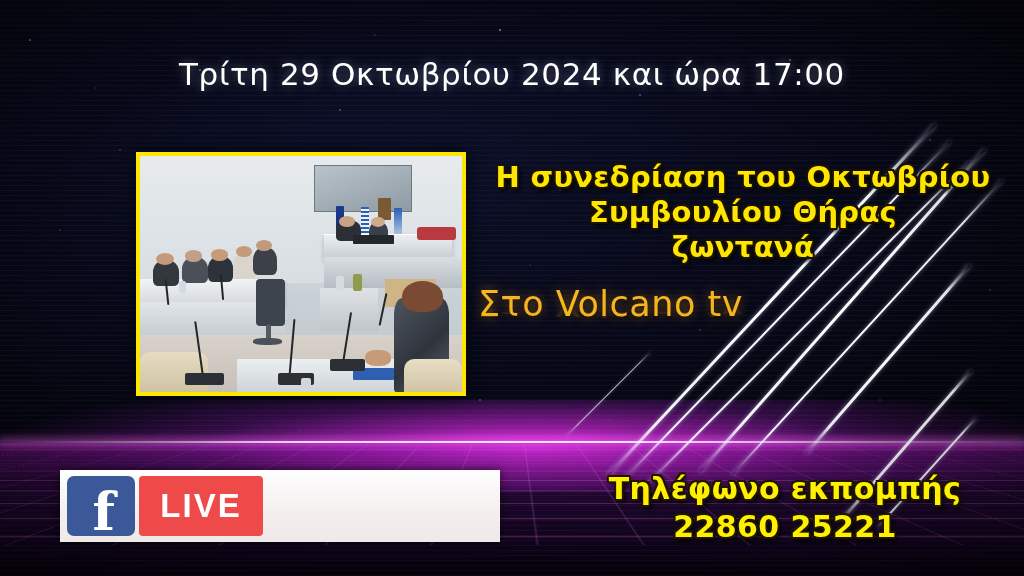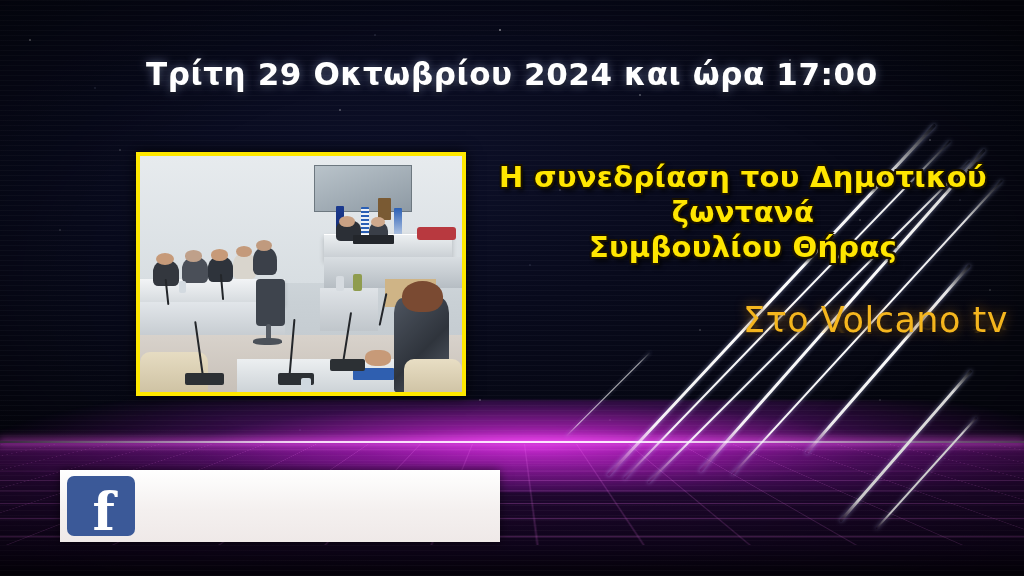--- a/index.html
+++ b/index.html
@@ -126,21 +126,21 @@
   }
 
   
   .date-line {
     position: absolute;
     left: 0; right: 0;
     top: 56px;
     text-align: center;
     color: #ffffff;
     font-size: 31px;
-    font-weight: bold;
+    font-weight: normal;
     letter-spacing: .6px;
     text-shadow: 0 0 10px rgba(180,200,255,.45), 0 2px 4px rgba(0,0,0,.85);
   }
 
   .headline {
     position: absolute;
     left: 478px;
     width: 530px;
     top: 160px;
     text-align: center;
@@ -155,22 +155,21 @@
        0 -2px 0 #1a1200, 0 2px 0 #1a1200,
       -2px 0 0 #1a1200, 2px 0 0 #1a1200,
        3px 4px 5px rgba(0,0,0,.9);
   }
   .headline .l { display: block; }
 
   .channel-wrap {
     position: absolute;
     left: 478px; width: 530px;
     top: 284px;
-    text-align: right;
-    margin-top: 16px;
+    text-align: left;
   }
   .channel {
     color: #f5b61e;
     font-size: 35px;
     font-weight: normal;
     letter-spacing: .5px;
     text-shadow: 0 0 12px rgba(255,170,40,.5), 0 2px 5px rgba(0,0,0,.7);
     line-height: 40px;
   }
   .channel-reflection {
@@ -429,32 +428,39 @@
       <div class="mic" style="left:75%; top:58%; height:14%; transform:rotate(12deg);"></div>
       <div class="mic" style="left:8%; top:52%; height:11%; transform:rotate(-6deg);"></div>
       <div class="mic" style="left:25%; top:50%; height:11%; transform:rotate(-5deg);"></div>
 
       <div class="ph" style="left:50%; top:94%; width:3%; height:6%; background:#cfd8df; border-radius:2px;"></div>
       <div class="ph" style="left:12%; top:53%; width:2.2%; height:5%; background:#d3dae0; border-radius:2px;"></div>
     </div>
   </div>
 
   <div class="headline">
-    <span class="l">Η συνεδρίαση του Δημοτικού</span>
+    <span class="l">Η συνεδρίαση του Οκτωβρίου</span>
+    <span class="l">Συμβουλίου Θήρας</span>
     <span class="l">ζωντανά</span>
-    <span class="l">Συμβουλίου Θήρας</span>
   </div>
 
   <div class="channel-wrap">
     <div class="channel">Στο Volcano tv</div>
     <div class="channel-reflection">Στο Volcano tv</div>
   </div>
 
   <div class="social-bar">
     <div class="fb-tile">
       <span class="fb-f">f</span>
     </div>
+    <div class="live-tile">
+      <span class="live-text">LIVE</span>
+    </div>
     <div class="yt-wrap">
     </div>
   </div>
 
+  <div class="phone-block">
+    <span class="l">Τηλέφωνο εκπομπής</span>
+    <span class="l">22860 25221</span>
+  </div>
 
 </div>
 
 </body></html>

